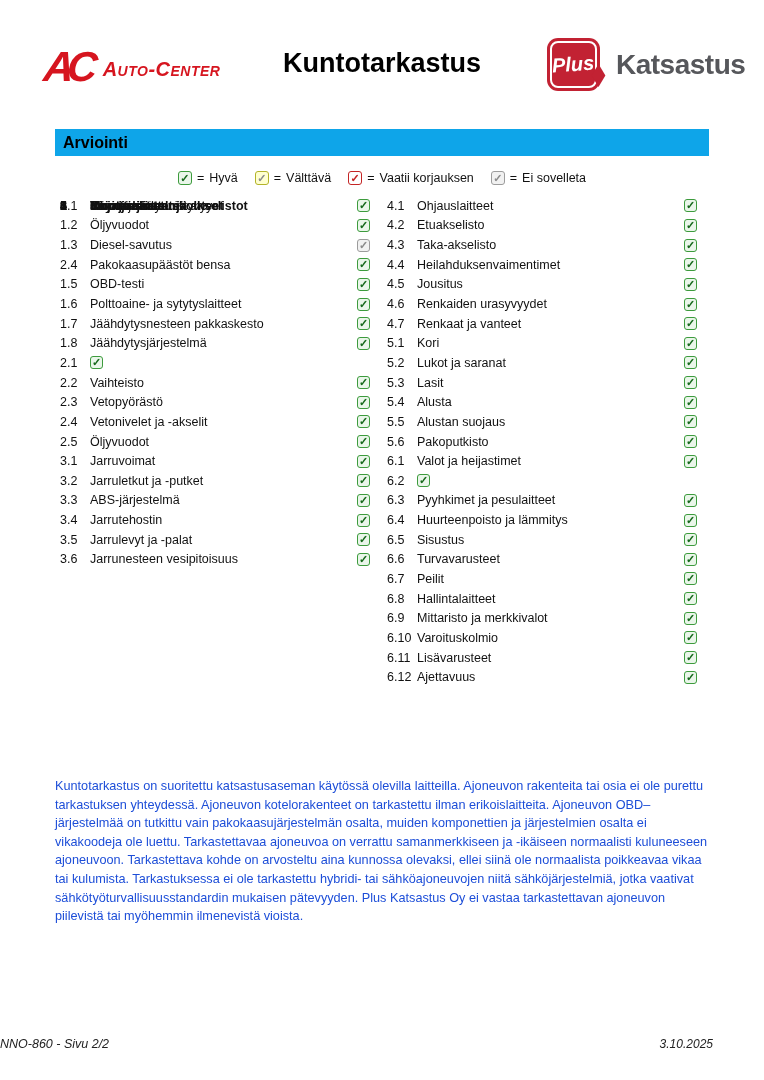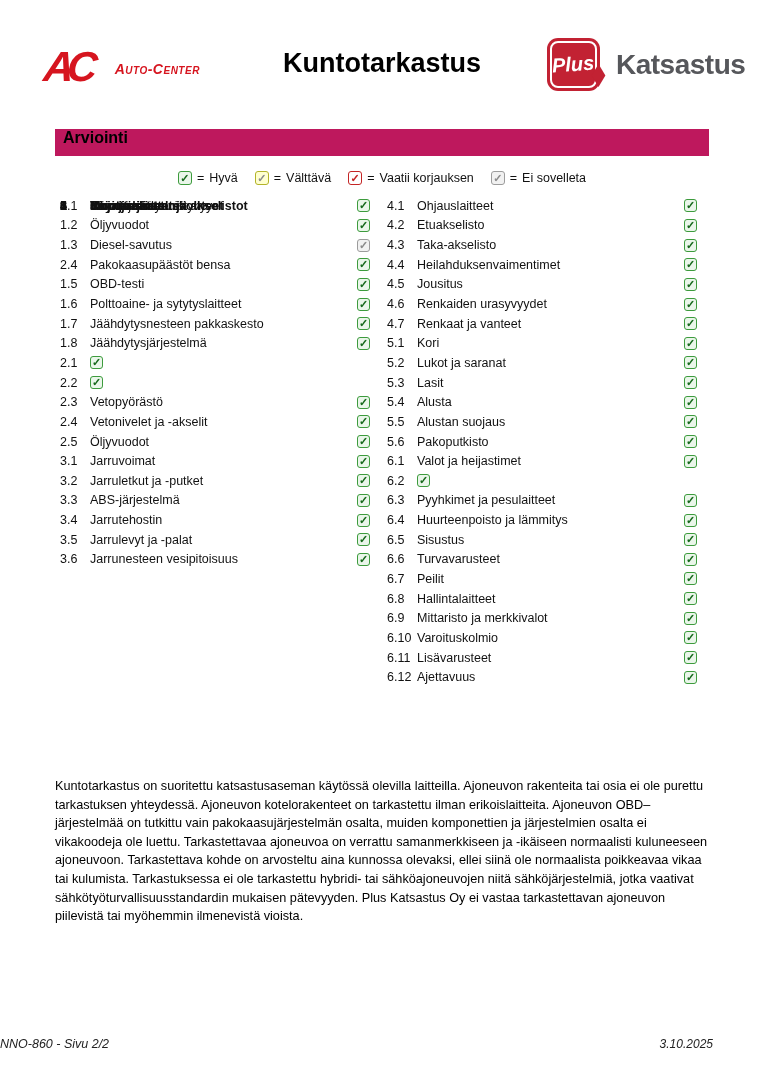--- a/index.html
+++ b/index.html
@@ -4,31 +4,31 @@
 <style>
   * { margin:0; padding:0; box-sizing:border-box; }
   html,body { background:#ffffff; }
   body { font-family:"Liberation Sans", sans-serif; color:#111; }
   .page { position:relative; width:764px; height:1080px; background:#fff; overflow:hidden; }
 
   
   .header { position:absolute; left:0; top:0; width:764px; height:110px; }
   .brand-left { position:absolute; left:44px; top:46px; display:flex; align-items:center; color:#d6151f; }
   .ac-mark { font-size:42px; font-weight:900; font-style:italic; letter-spacing:-7px; transform:skewX(-6deg); line-height:1; }
-  .ac-name { font-size:14px; font-weight:bold; font-style:italic; font-variant:small-caps; letter-spacing:0.5px; margin-left:24px; margin-top:4px; }
+  .ac-name { font-size:20px; font-weight:bold; font-style:italic; font-variant:small-caps; letter-spacing:0.5px; margin-left:12px; margin-top:4px; }
   .page-title { position:absolute; left:0; right:0; top:48px; text-align:center; font-size:27px; font-weight:bold; color:#000; }
   .brand-right { position:absolute; left:547px; top:38px; display:flex; align-items:center; }
   .plus-box { position:relative; width:53px; height:53px; background:#c22233; border-radius:11px; display:flex; align-items:center; justify-content:center; }
   .plus-inner { position:absolute; inset:3px; border:2px solid #ffffff; border-radius:8px; }
   .plus-tail { position:absolute; right:-5px; bottom:9px; width:13px; height:13px; background:#c22233; transform:rotate(45deg) skew(14deg,14deg); }
   .plus-text { position:relative; color:#fff; font-size:20px; font-weight:bold; font-style:italic; transform:rotate(-4deg); z-index:2; }
   .katsastus-text { font-size:28px; font-weight:bold; color:#56575b; margin-left:16px; letter-spacing:-0.5px; }
 
   
-  .section-bar { position:absolute; left:55px; top:129px; width:654px; height:27px; background:#be185d; display:flex; align-items:flex-start; }
+  .section-bar { position:absolute; left:55px; top:129px; width:654px; height:27px; background:#0ea5e9; display:flex; align-items:center; }
   .section-bar span { font-size:16px; font-weight:bold; color:#000; padding-left:8px; }
 
   
   .legend { position:absolute; left:55px; top:171px; width:654px; display:flex; justify-content:center; gap:17px; align-items:center; font-size:12.5px; }
   .legend-item { display:inline-flex; align-items:center; gap:5px; }
 
   
   .checkbox { display:inline-flex; width:13px; height:13px; border-radius:3px; align-items:center; justify-content:center; font-size:11px; font-weight:bold; line-height:1; flex:none; }
   .checkbox.good   { border:1px solid #3d9b3d; background:#eaf6ea; color:#17691c; }
   .checkbox.fair   { border:1px solid #b3b329; background:#ffffcf; color:#8b8b8b; }
@@ -38,21 +38,21 @@
 
   
   .checklist { position:absolute; left:55px; top:196px; width:654px; display:flex; }
   .col { width:327px; }
   .row { height:19.65px; display:flex; align-items:center; padding-left:5px; padding-right:12px; }
   .row .num { width:30px; font-size:12.5px; flex:none; }
   .row .label { flex:1; font-size:12.5px; }
   .row.header .num, .row.header .label { font-weight:bold; }
 
   
-  .disclaimer { position:absolute; left:55px; top:777px; width:657px; font-size:12.7px; line-height:18.6px; color:#000000; }
+  .disclaimer { position:absolute; left:55px; top:777px; width:657px; font-size:12.7px; line-height:18.6px; color:#1d4ed8; }
 
   
   .footer-page { position:absolute; left:0; right:50px; top:1037px; font-size:12.5px; font-style:italic; color:#222; }
   .footer-date { position:absolute; right:51px; top:1037px; font-size:12px; font-style:italic; color:#222; }
 </style>
 </head>
 <body>
 
 <div class="page">
 
@@ -148,20 +148,21 @@
         <div class="row header">
           <span class="num">2</span>
           <span class="label">Voimansiirto</span>
         </div>
         <div class="row">
           <span class="num">2.1</span>
           <span class="checkbox good">✓</span>
         </div>
         <div class="row">
           <span class="num">2.2</span>
+          <span class="label">Vaihteisto</span>
           <span class="checkbox good">✓</span>
         </div>
         <div class="row">
           <span class="num">2.3</span>
           <span class="label">Vetopyörästö</span>
           <span class="checkbox good">✓</span>
         </div>
         <div class="row">
           <span class="num">2.4</span>
           <span class="label">Vetonivelet ja -akselit</span>

